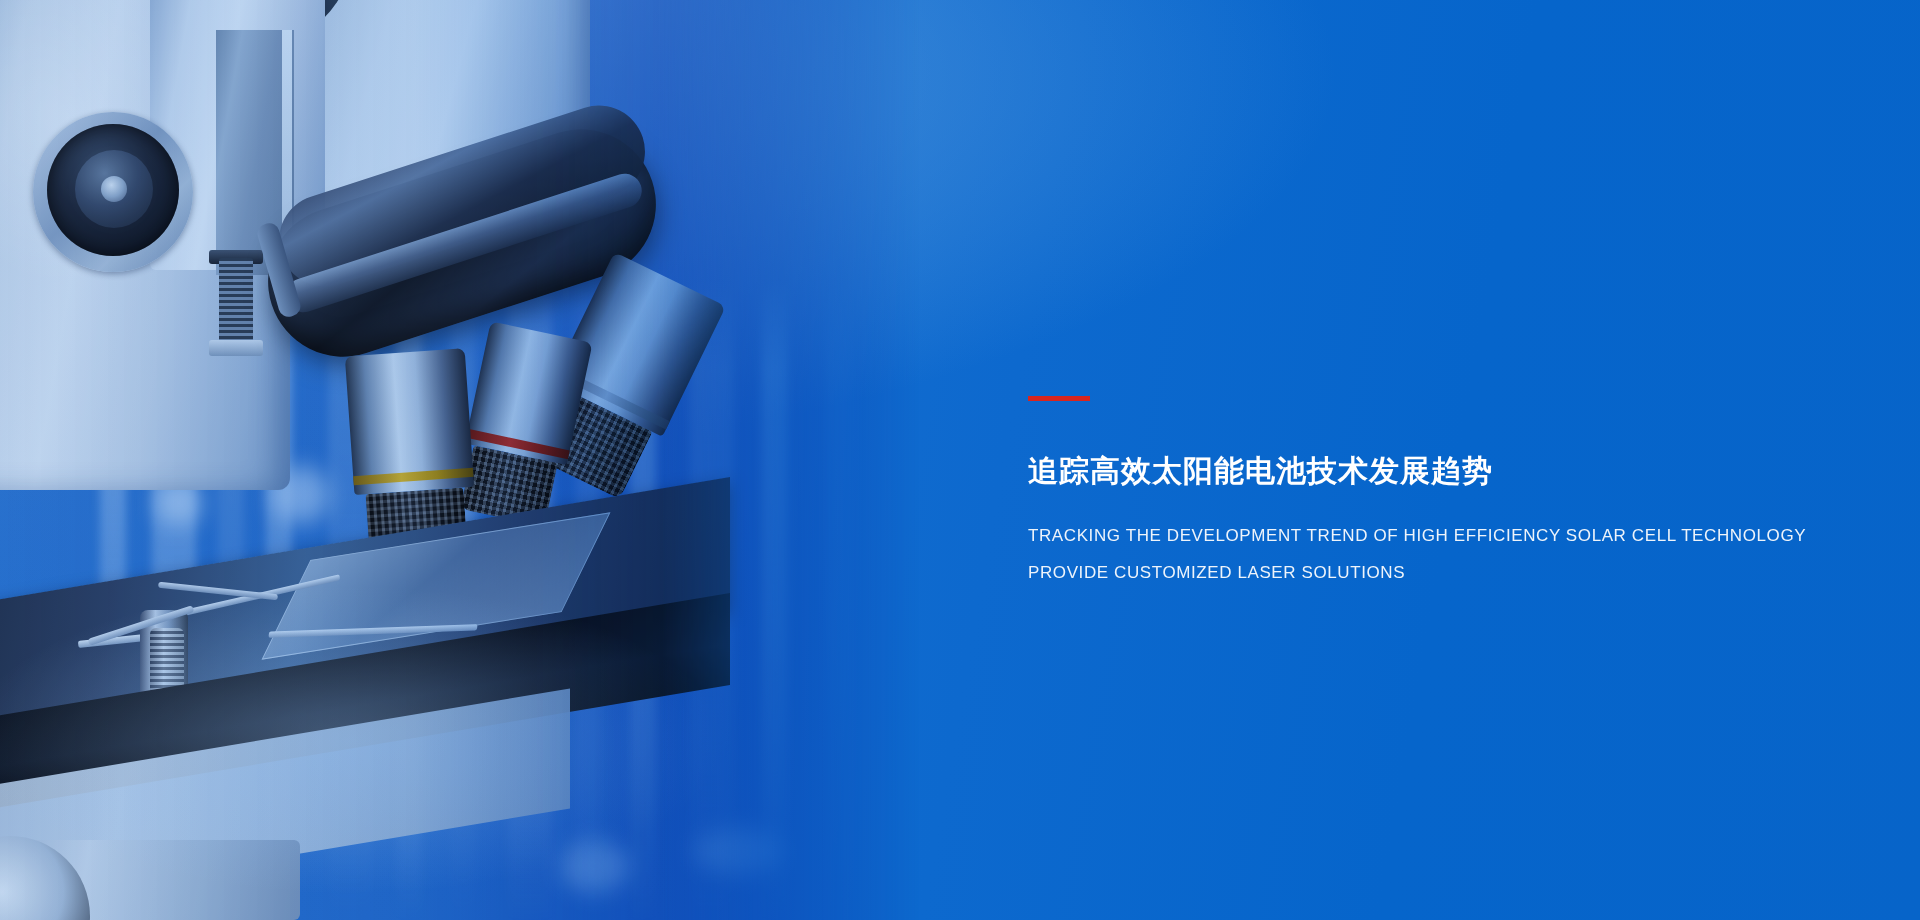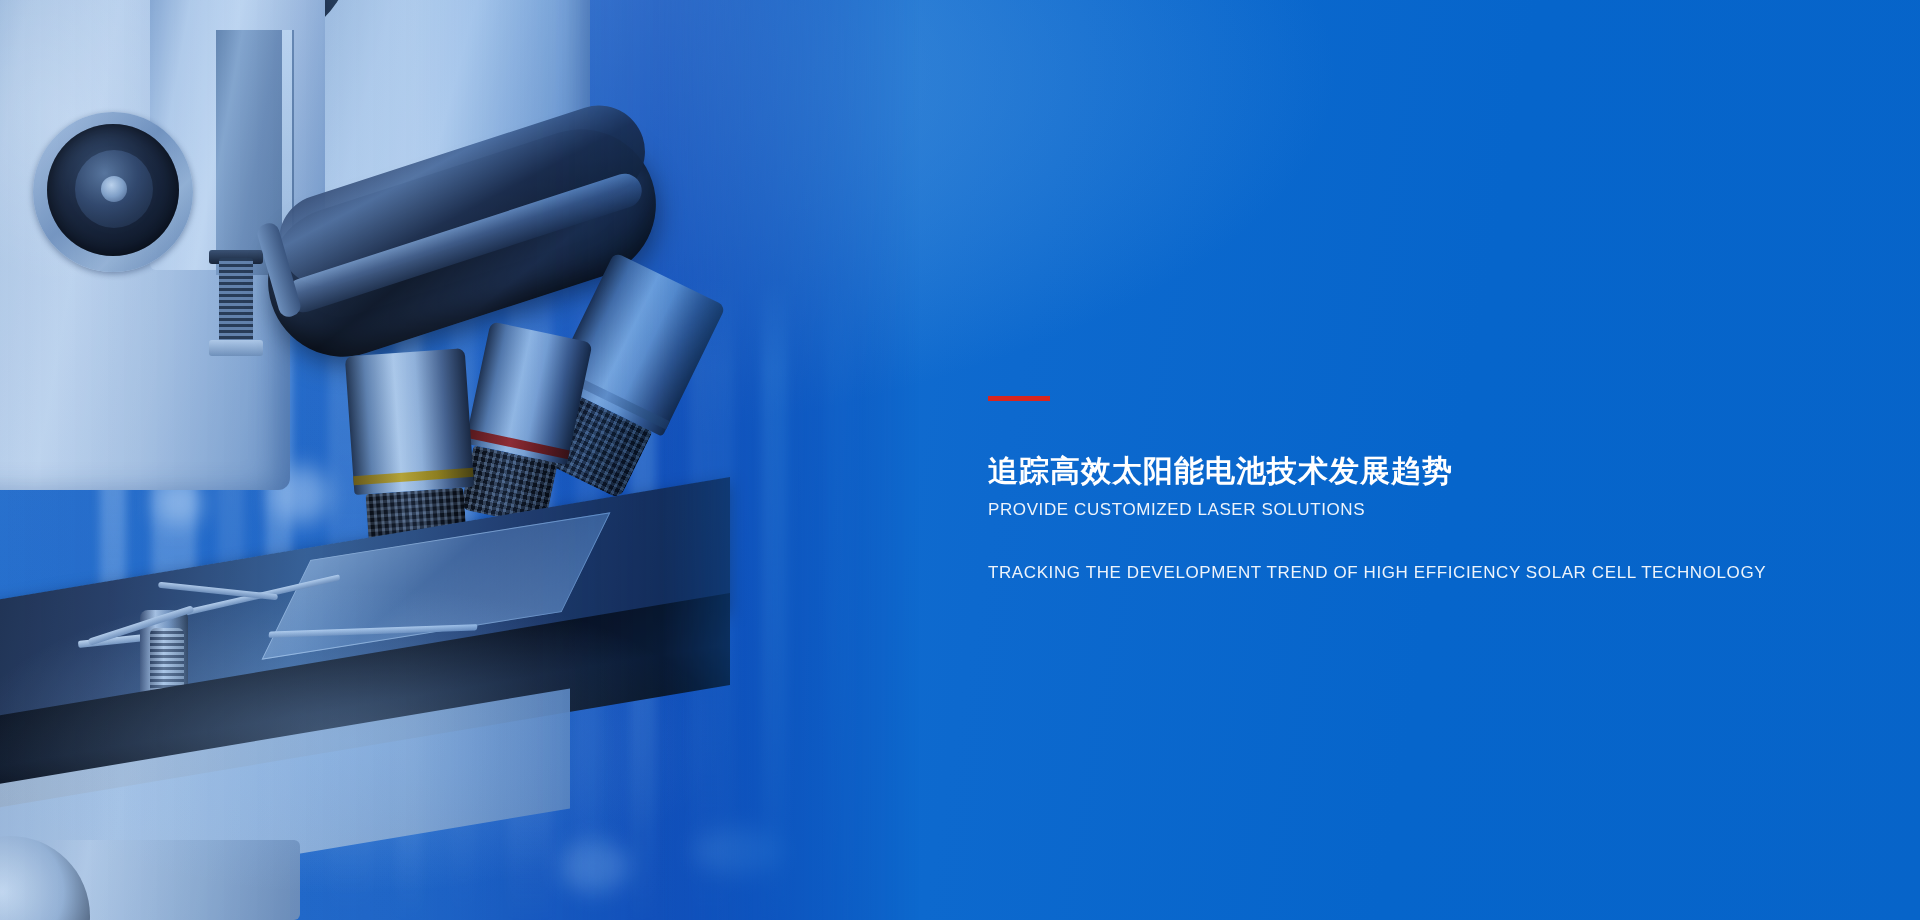--- a/index.html
+++ b/index.html
@@ -221,21 +221,21 @@
     position:absolute; inset:0;
     background:linear-gradient(90deg, rgba(13,105,206,.18) 0%, rgba(13,105,206,.28) 45%, rgba(10,100,203,.62) 78%, rgba(6,101,203,.95) 100%);
     mix-blend-mode:multiply;
   }
   .photo-glow{
     position:absolute; left:-60px; top:520px; width:900px; height:400px;
     background:radial-gradient(60% 55% at 45% 55%, rgba(190,220,250,.42), rgba(190,220,250,0) 70%);
   }
 
   
-  .copy{ position:absolute; left:988px; top:396px; width:840px; }
+  .copy{ position:absolute; left:1028px; top:396px; width:840px; }
   .accent-rule{
     width:62px; height:5px; background:#d9251d; margin-bottom:50px;
   }
   .subtitle{
     color:#ffffff; font-size:30px; font-weight:700; letter-spacing:1px;
     line-height:40px; white-space:nowrap;
   }
   .headline{
     color:#ffffff; font-size:54px; font-weight:700; letter-spacing:2px;
     line-height:72px; margin-top:4px; white-space:nowrap;
@@ -326,17 +326,17 @@
     <div class="base-foot"></div>
     <div class="base-circle"></div>
 
     <div class="photo-glow"></div>
     <div class="photo-tint"></div>
   </div>
 
   <div class="copy">
     <div class="accent-rule"></div>
     <div class="subtitle">追踪高效太阳能电池技术发展趋势</div>
+    <div class="eng first">TRACKING THE DEVELOPMENT TREND OF HIGH EFFICIENCY SOLAR CELL TECHNOLOGY</div>
     <div class="eng">PROVIDE CUSTOMIZED LASER SOLUTIONS</div>
-    <div class="eng first">TRACKING THE DEVELOPMENT TREND OF HIGH EFFICIENCY SOLAR CELL TECHNOLOGY</div>
   </div>
 
 </div>
 
 </body></html>

